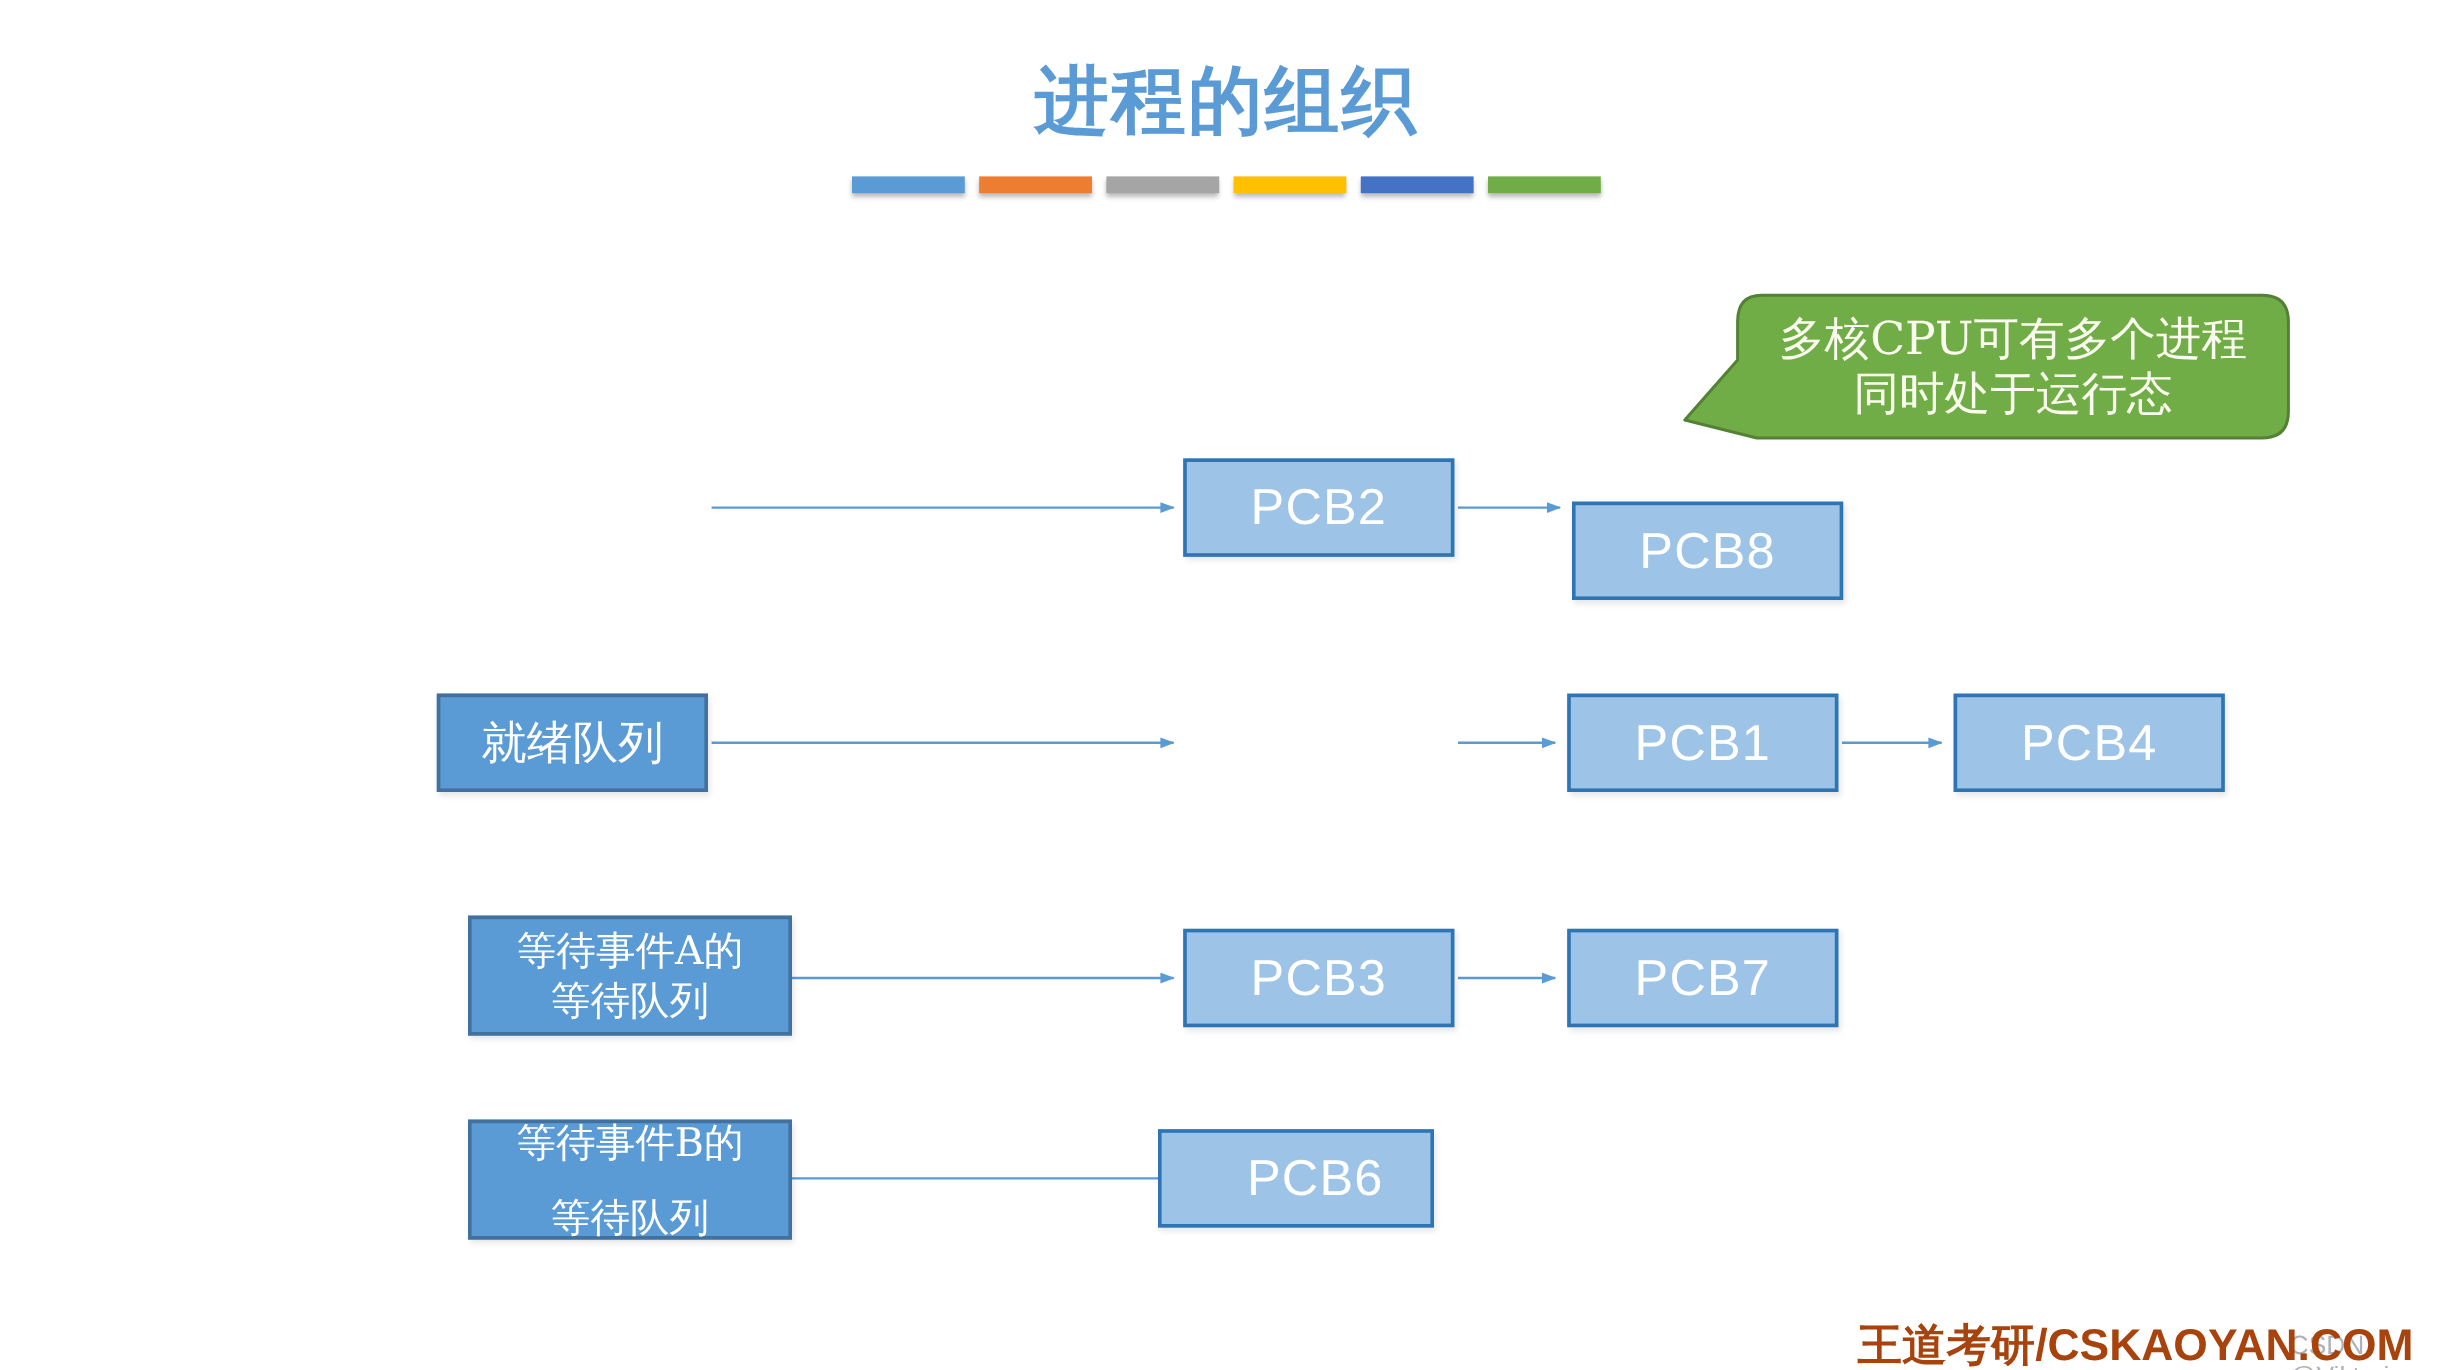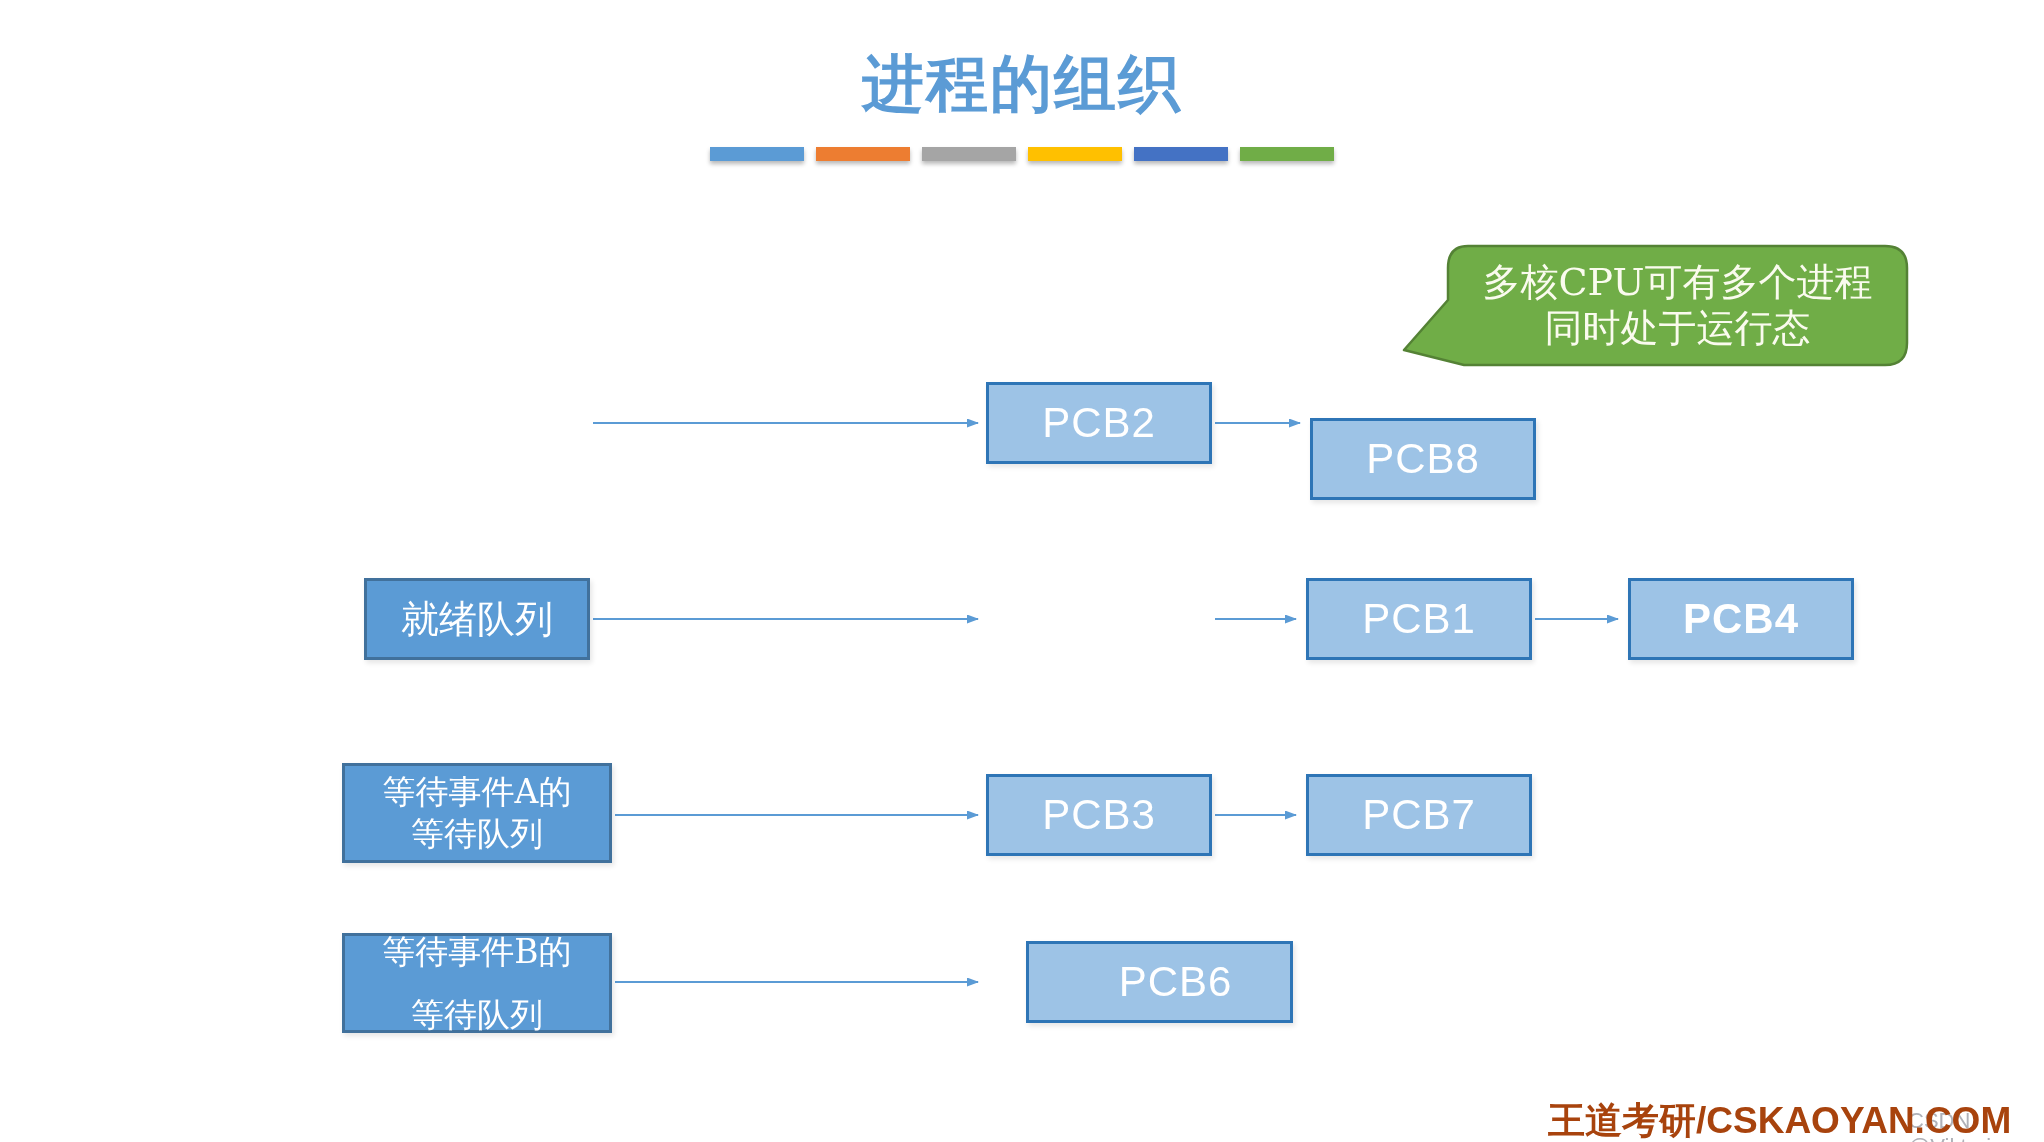--- a/index.html
+++ b/index.html
@@ -26,42 +26,42 @@
   .box{
     position:absolute;display:flex;align-items:center;justify-content:center;
     flex-direction:column;text-align:center;color:#ffffff;box-sizing:border-box;
     box-shadow:2px 3px 5px rgba(0,0,0,0.10);
   }
   .qbox{
     background:#5B9BD5;border:3px solid #41719C;
     font-family:"DejaVu Serif","Liberation Serif",serif;
     font-size:38px;line-height:44px;
   }
-  .qbox.two-line{font-size:33px;line-height:42px;}
+  .qbox.two-line{font-size:33px;line-height:42px;margin-left:48px;}
   .pbox{
     background:#9DC3E6;border:3px solid #2E75B6;
     font-family:"Liberation Sans",sans-serif;
     font-size:42px;letter-spacing:1px;
   }
   
   .q-running{left:364px;top:382px;width:226px;height:82px;}
   .p-pcb2{left:986px;top:382px;width:226px;height:82px;}
   .p-pcb8{left:1310px;top:382px;width:226px;height:82px;margin-top:36px;}
   
   .q-ready{left:364px;top:578px;width:226px;height:82px;}
   .p-pcb5{left:986px;top:578px;width:226px;height:82px;}
   .p-pcb1{left:1306px;top:578px;width:226px;height:82px;}
-  .p-pcb4{left:1628px;top:578px;width:226px;height:82px;font-weight:bold;}
+  .p-pcb4{left:1628px;top:578px;width:226px;height:82px;}
   
   .q-wait-a{left:342px;top:763px;width:270px;height:100px;}
   .p-pcb3{left:986px;top:774px;width:226px;height:82px;}
   .p-pcb7{left:1306px;top:774px;width:226px;height:82px;}
   
   .q-wait-b{left:342px;top:933px;width:270px;height:100px;gap:21px;}
-  .p-pcb6{left:1026px;top:941px;width:267px;height:82px;padding-left:32px;}
+  .p-pcb6{left:965px;top:941px;width:230px;height:82px;padding-left:32px;}
   
   .arrows-layer{position:absolute;left:0;top:0;width:2044px;height:1142px;pointer-events:none;}
   .arrow{stroke:#5B9BD5;stroke-width:2;fill:none;}
   
   .callout-svg{position:absolute;left:1390px;top:238px;width:530px;height:140px;}
   .callout-text{
     position:absolute;left:1448px;top:259px;width:459px;text-align:center;
     font-family:"DejaVu Serif","Liberation Serif",serif;
     font-size:38px;line-height:46px;color:#FAFBEE;
   }

